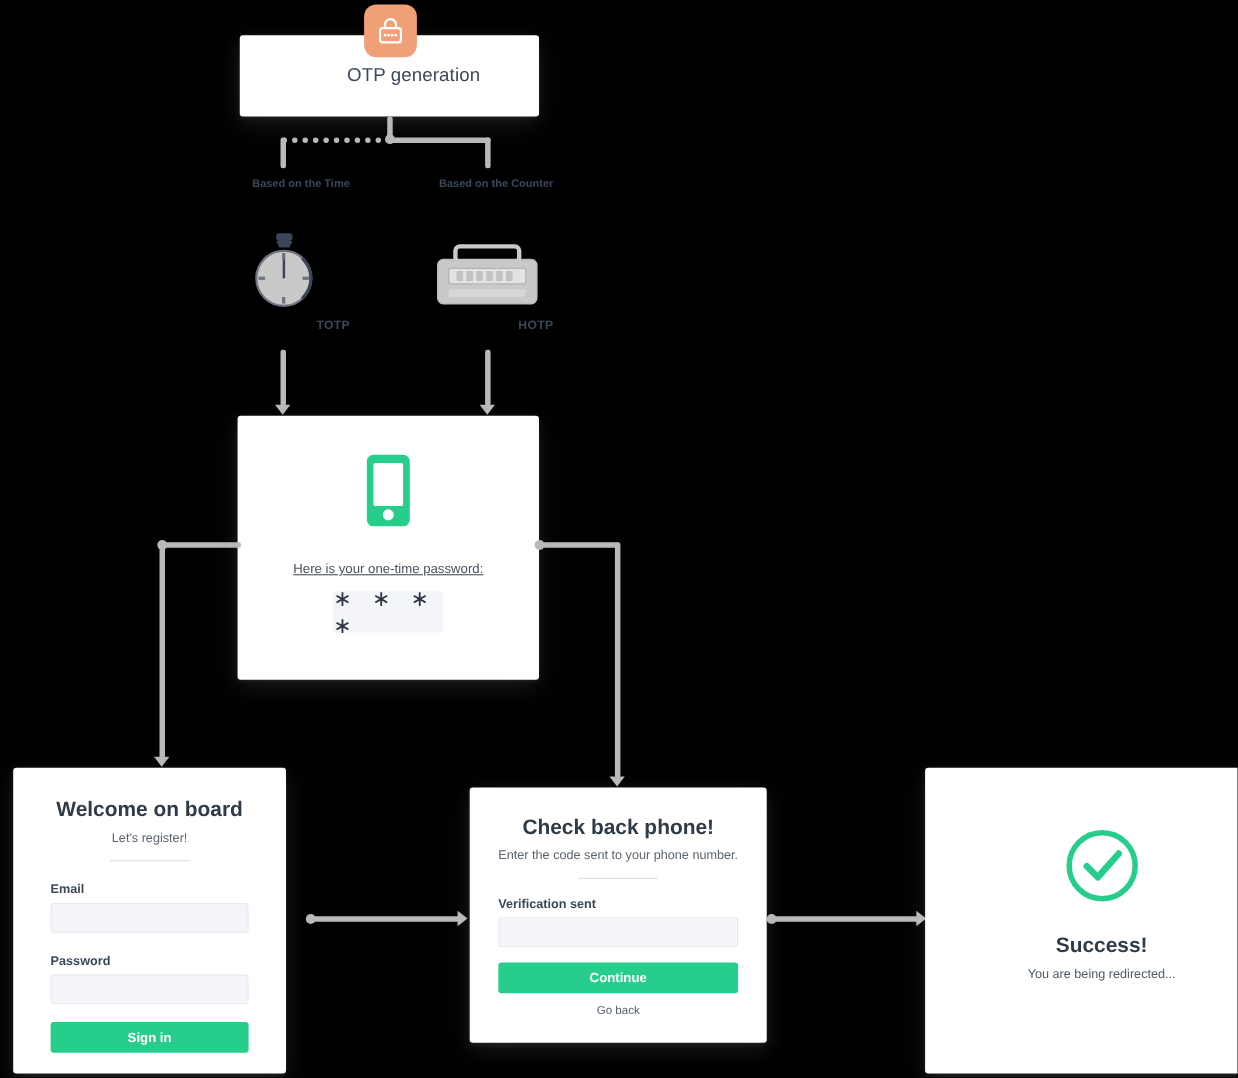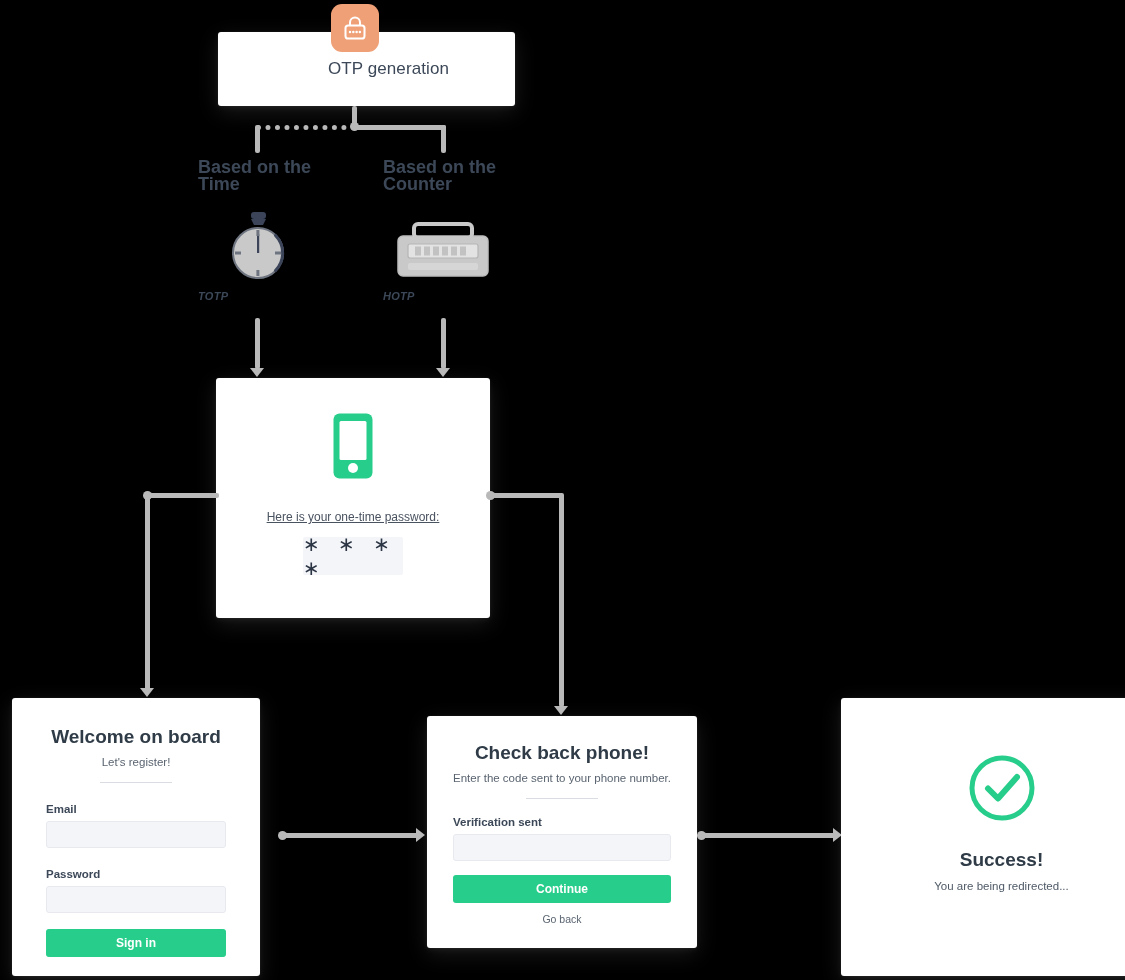--- a/index.html
+++ b/index.html
@@ -41,43 +41,43 @@
     border-right: 7px solid transparent;
     border-top: 9px solid #b9b9b9;
   }
   .arrow-r {
     border-top: 7px solid transparent;
     border-bottom: 7px solid transparent;
     border-left: 9px solid #b9b9b9;
   }
 
   
-  #otp-gen-card { left: 218px; top: 32px; width: 297px; height: 74px; padding-left: 44px; }
+  #otp-gen-card { left: 218px; top: 32px; width: 272px; height: 74px; padding-left: 44px; }
   #otp-gen-card .title {
     text-align: center; line-height: 74px;
     font-size: 17px; color: #3c4858; letter-spacing: .1px;
   }
   #lock-badge {
     position: absolute; left: 331px; top: 4px;
     width: 48px; height: 48px; border-radius: 11px;
     background: #f0a077;
     display: flex; align-items: center; justify-content: center;
   }
 
   
   .branch-label {
-    position: absolute; width: 120px; text-align: left;
-    font-size: 18px; line-height: 17px; color: #3c4858;
+    position: absolute; width: 120px; text-align: right;
+    font-size: 10px; line-height: 17px; color: #3c4858;
     font-weight: 600;
   }
   #branch-label-left  { left: 198px; top: 159px; }
   #branch-label-right { left: 383px; top: 159px; }
 
   
-  .method { position: absolute; width: 120px; text-align: left; font-style: italic; }
+  .method { position: absolute; width: 120px; text-align: right; }
   #method-totp { left: 198px; top: 210px; }
   #method-hotp { left: 383px; top: 210px; }
   .method .glyph { height: 72px; display: flex; align-items: flex-end; justify-content: center; }
   .method .caption {
     margin-top: 8px; font-size: 11px; font-weight: 700;
     color: #3c4858; letter-spacing: .3px;
   }
 
   
   #otp-display-card { left: 216px; top: 378px; width: 274px; height: 240px; }

